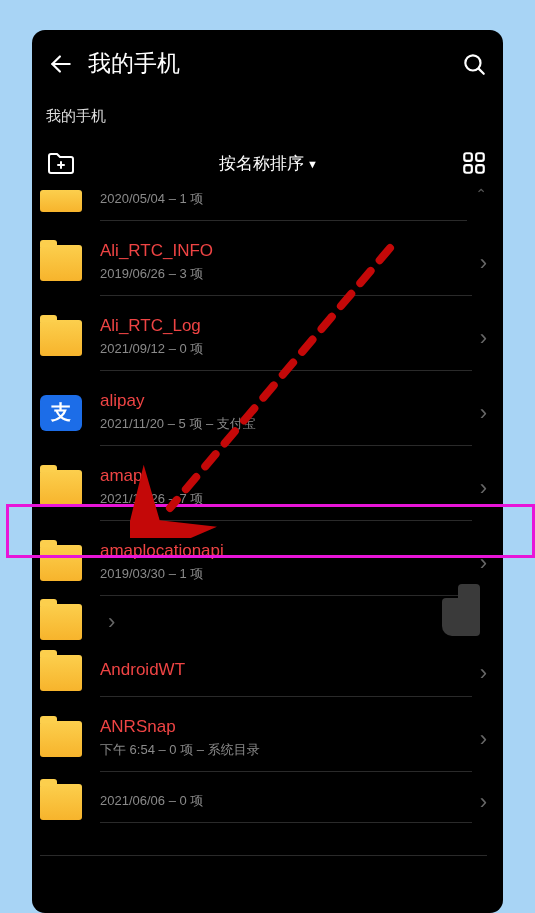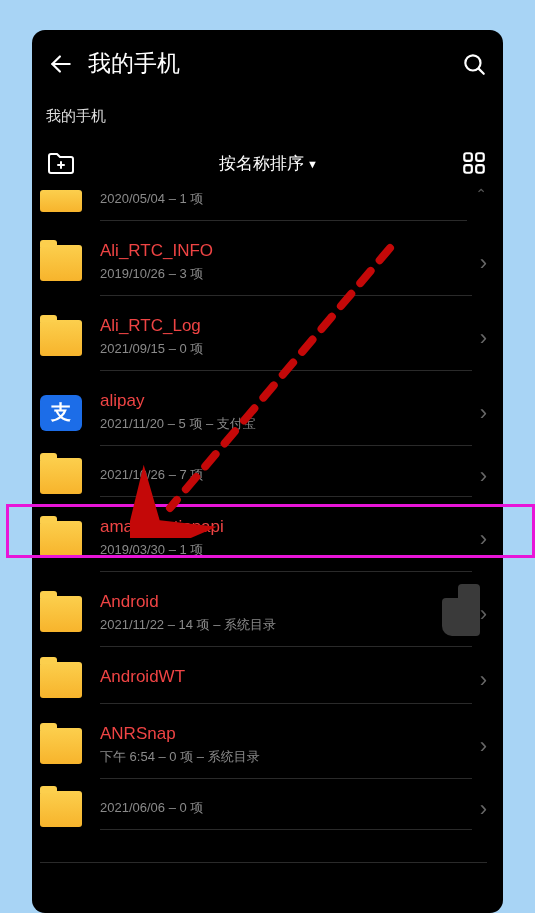--- a/index.html
+++ b/index.html
@@ -214,68 +214,65 @@
 
         <div class="item-meta">2020/05/04 – 1 项</div>
       </div>
       <span class="chevron">⌃</span>
     </div>
 
     <div class="list-item">
       <div class="folder-icon yellow"></div>
       <div class="item-body">
         <div class="item-name">Ali_RTC_INFO</div>
-        <div class="item-meta">2019/10/26 – 3 项</div>
+        <div class="item-meta">2019/06/26 – 3 项</div>
       </div>
       <span class="chevron">›</span>
     </div>
 
     <div class="list-item">
       <div class="folder-icon yellow"></div>
       <div class="item-body">
         <div class="item-name">Ali_RTC_Log</div>
-        <div class="item-meta">2021/09/15 – 0 项</div>
+        <div class="item-meta">2021/09/12 – 0 项</div>
       </div>
       <span class="chevron">›</span>
     </div>
 
     <div class="list-item">
       <div class="folder-icon blue">
           <span class="zfb">支</span>
         </div>
       <div class="item-body">
         <div class="item-name">alipay</div>
         <div class="item-meta">2021/11/20 – 5 项 – 支付宝</div>
       </div>
       <span class="chevron">›</span>
     </div>
 
     <div class="list-item">
       <div class="folder-icon yellow"></div>
       <div class="item-body">
+        <div class="item-name">amap</div>
         <div class="item-meta">2021/10/26 – 7 项</div>
       </div>
       <span class="chevron">›</span>
     </div>
 
     <div class="list-item">
       <div class="folder-icon yellow"></div>
       <div class="item-body">
         <div class="item-name">amaplocationapi</div>
         <div class="item-meta">2019/03/30 – 1 项</div>
       </div>
       <span class="chevron">›</span>
     </div>
 
     <div class="list-item">
       <div class="folder-icon yellow"></div>
-      <div class="item-body">
-        <div class="item-name">Android</div>
-        <div class="item-meta">2021/11/22 – 14 项 – 系统目录</div>
-      </div>
       <span class="chevron">›</span>
     </div>
 
     <div class="list-item">
       <div class="folder-icon yellow"></div>
       <div class="item-body">
         <div class="item-name">AndroidWT</div>
       </div>
       <span class="chevron">›</span>
     </div>

